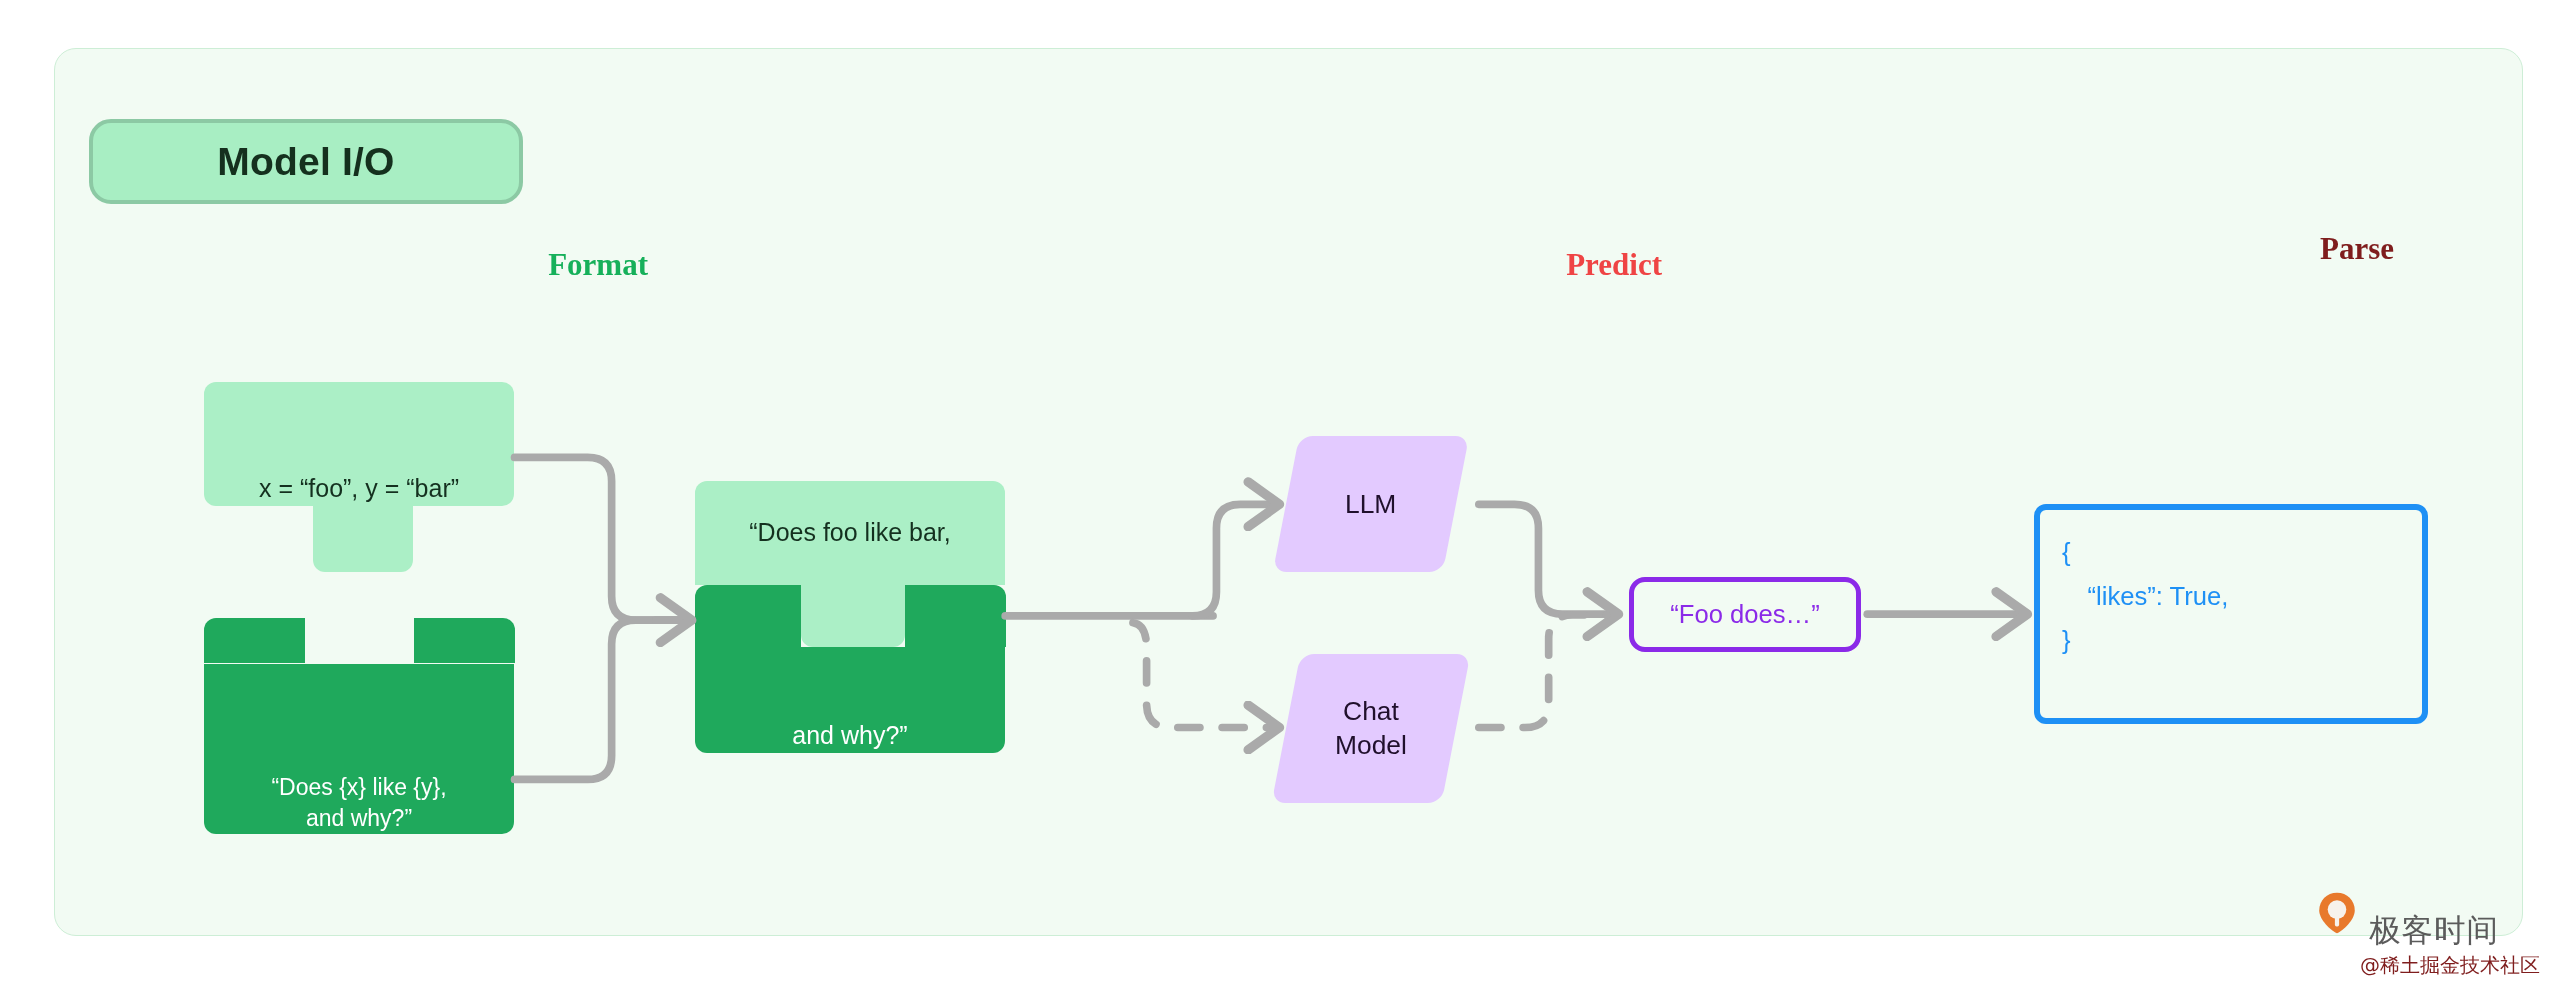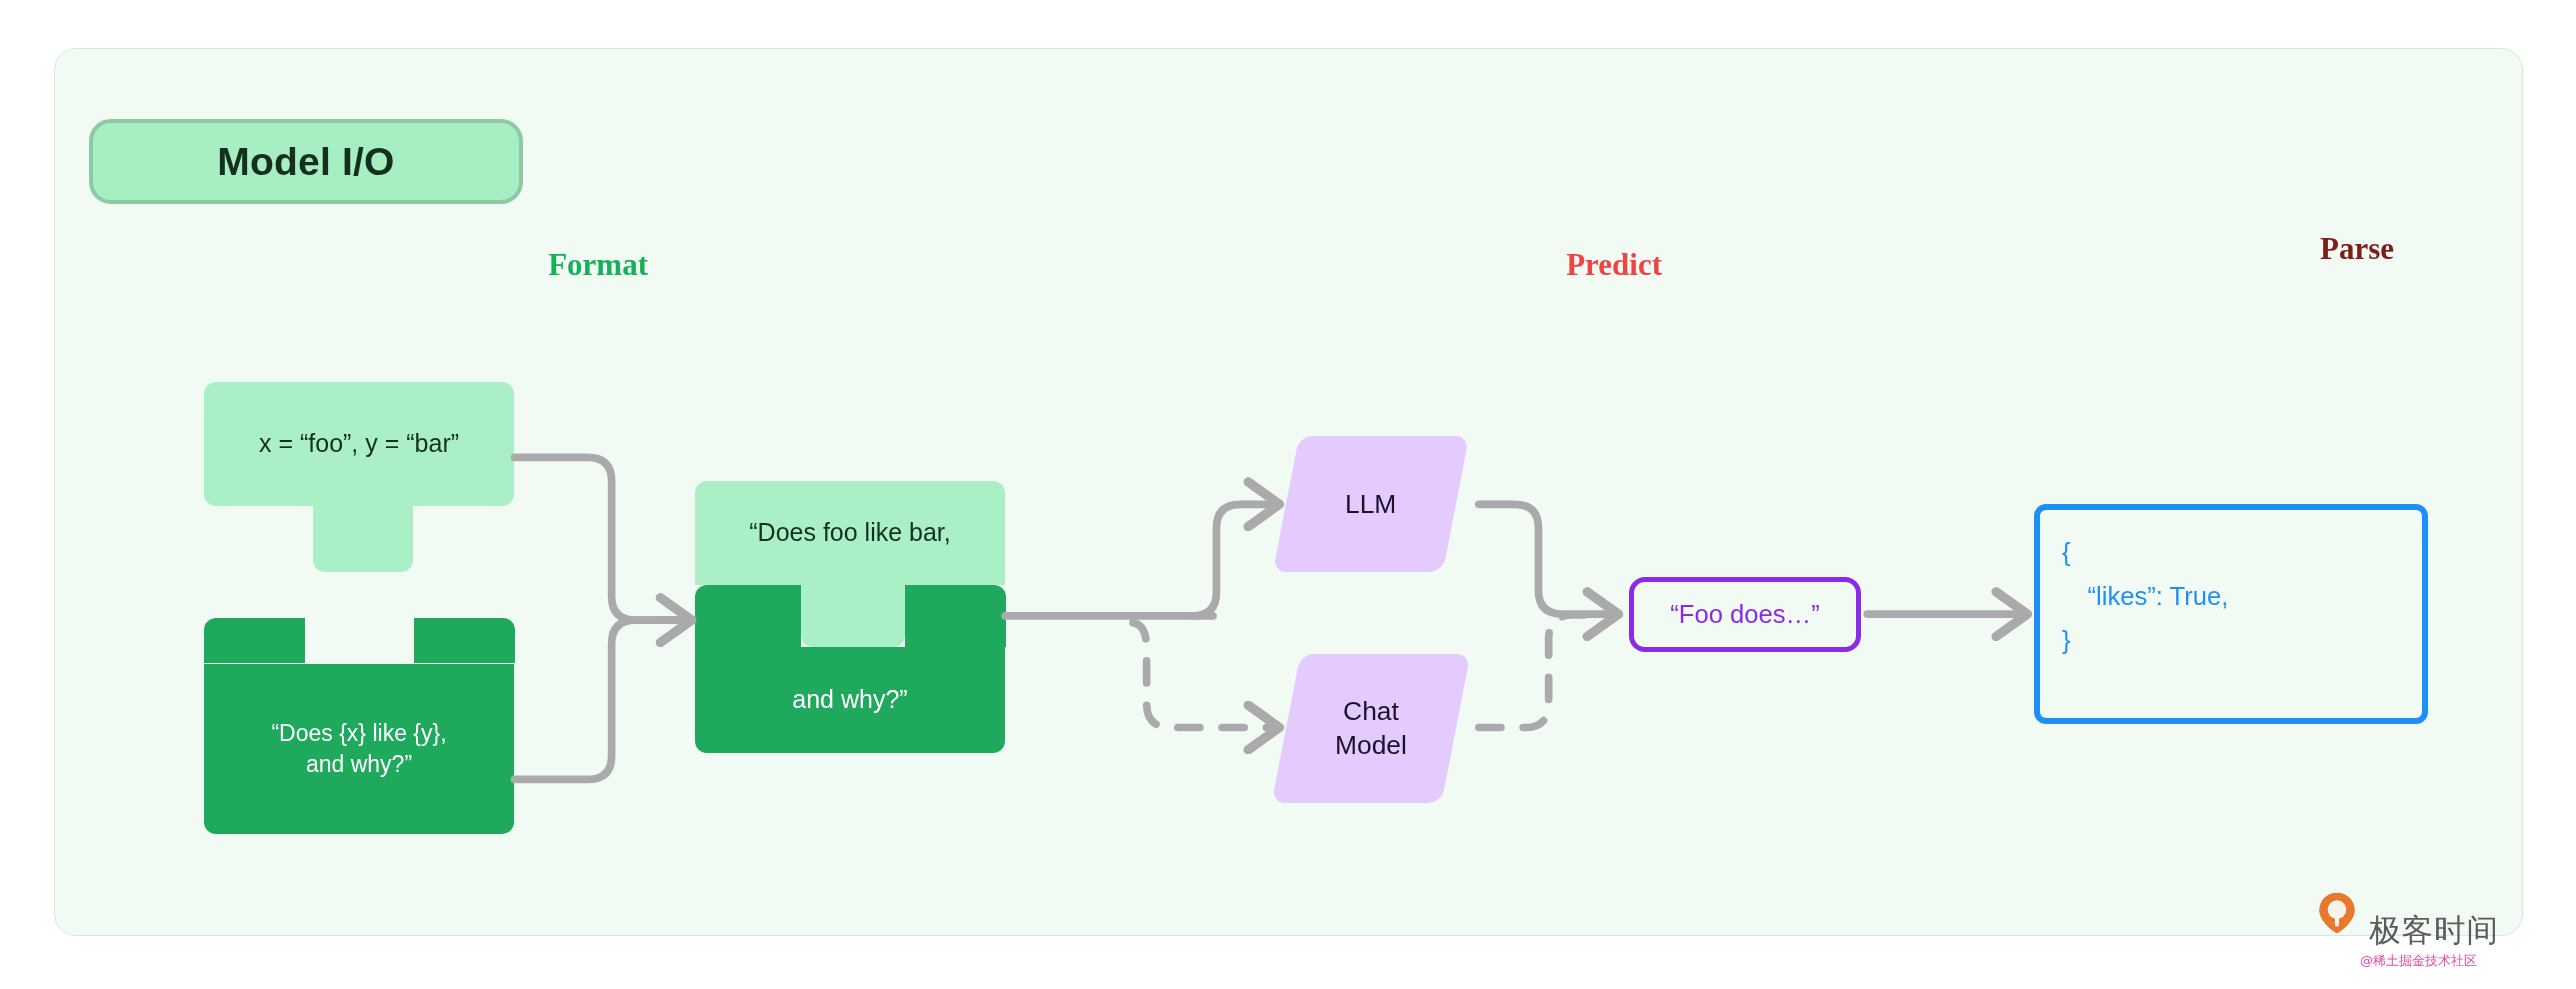--- a/index.html
+++ b/index.html
@@ -55,21 +55,21 @@
     font-family: Liberation Serif, serif;
   }
   .hdr-format  { left: 392px;  top: 247px; width: 256px; color: #16b05a; }
   .hdr-predict { left: 1389px; top: 247px; width: 273px; color: #ef4444; }
   .hdr-parse   { left: 2104px; top: 231px; width: 290px; color: #7f1d1d; }
 
   
   .puzzle {
     position: absolute;
     display: flex;
-    align-items: center;
+    align-items: flex-end;
     justify-content: center;
     text-align: center;
     line-height: 1.35;
   }
   .p-light { background: #abefc6; color: #14301f; }
   .p-dark  { background: #1fa95c; color: #ffffff; }
 
   
   .blk-vars {
     left: 204px; top: 382px;
@@ -216,22 +216,22 @@
   .logo-text {
     font-size: 31.5px;
     color: #5b5b5b;
     letter-spacing: 0.9px;
     font-family: "DejaVu Sans", sans-serif;
     margin-top: 36px;
   }
   .watermark {
     position: absolute;
     left: 2360px; top: 952px;
-    font-size: 13px;
-    color: #ec4899;
+    font-size: 20px;
+    color: #7f1d1d;
     font-family: "DejaVu Sans", sans-serif;
     white-space: nowrap;
   }
 </style>
 </head>
 <body>
 
 <div class="page">
 
   <div class="panel"></div>

